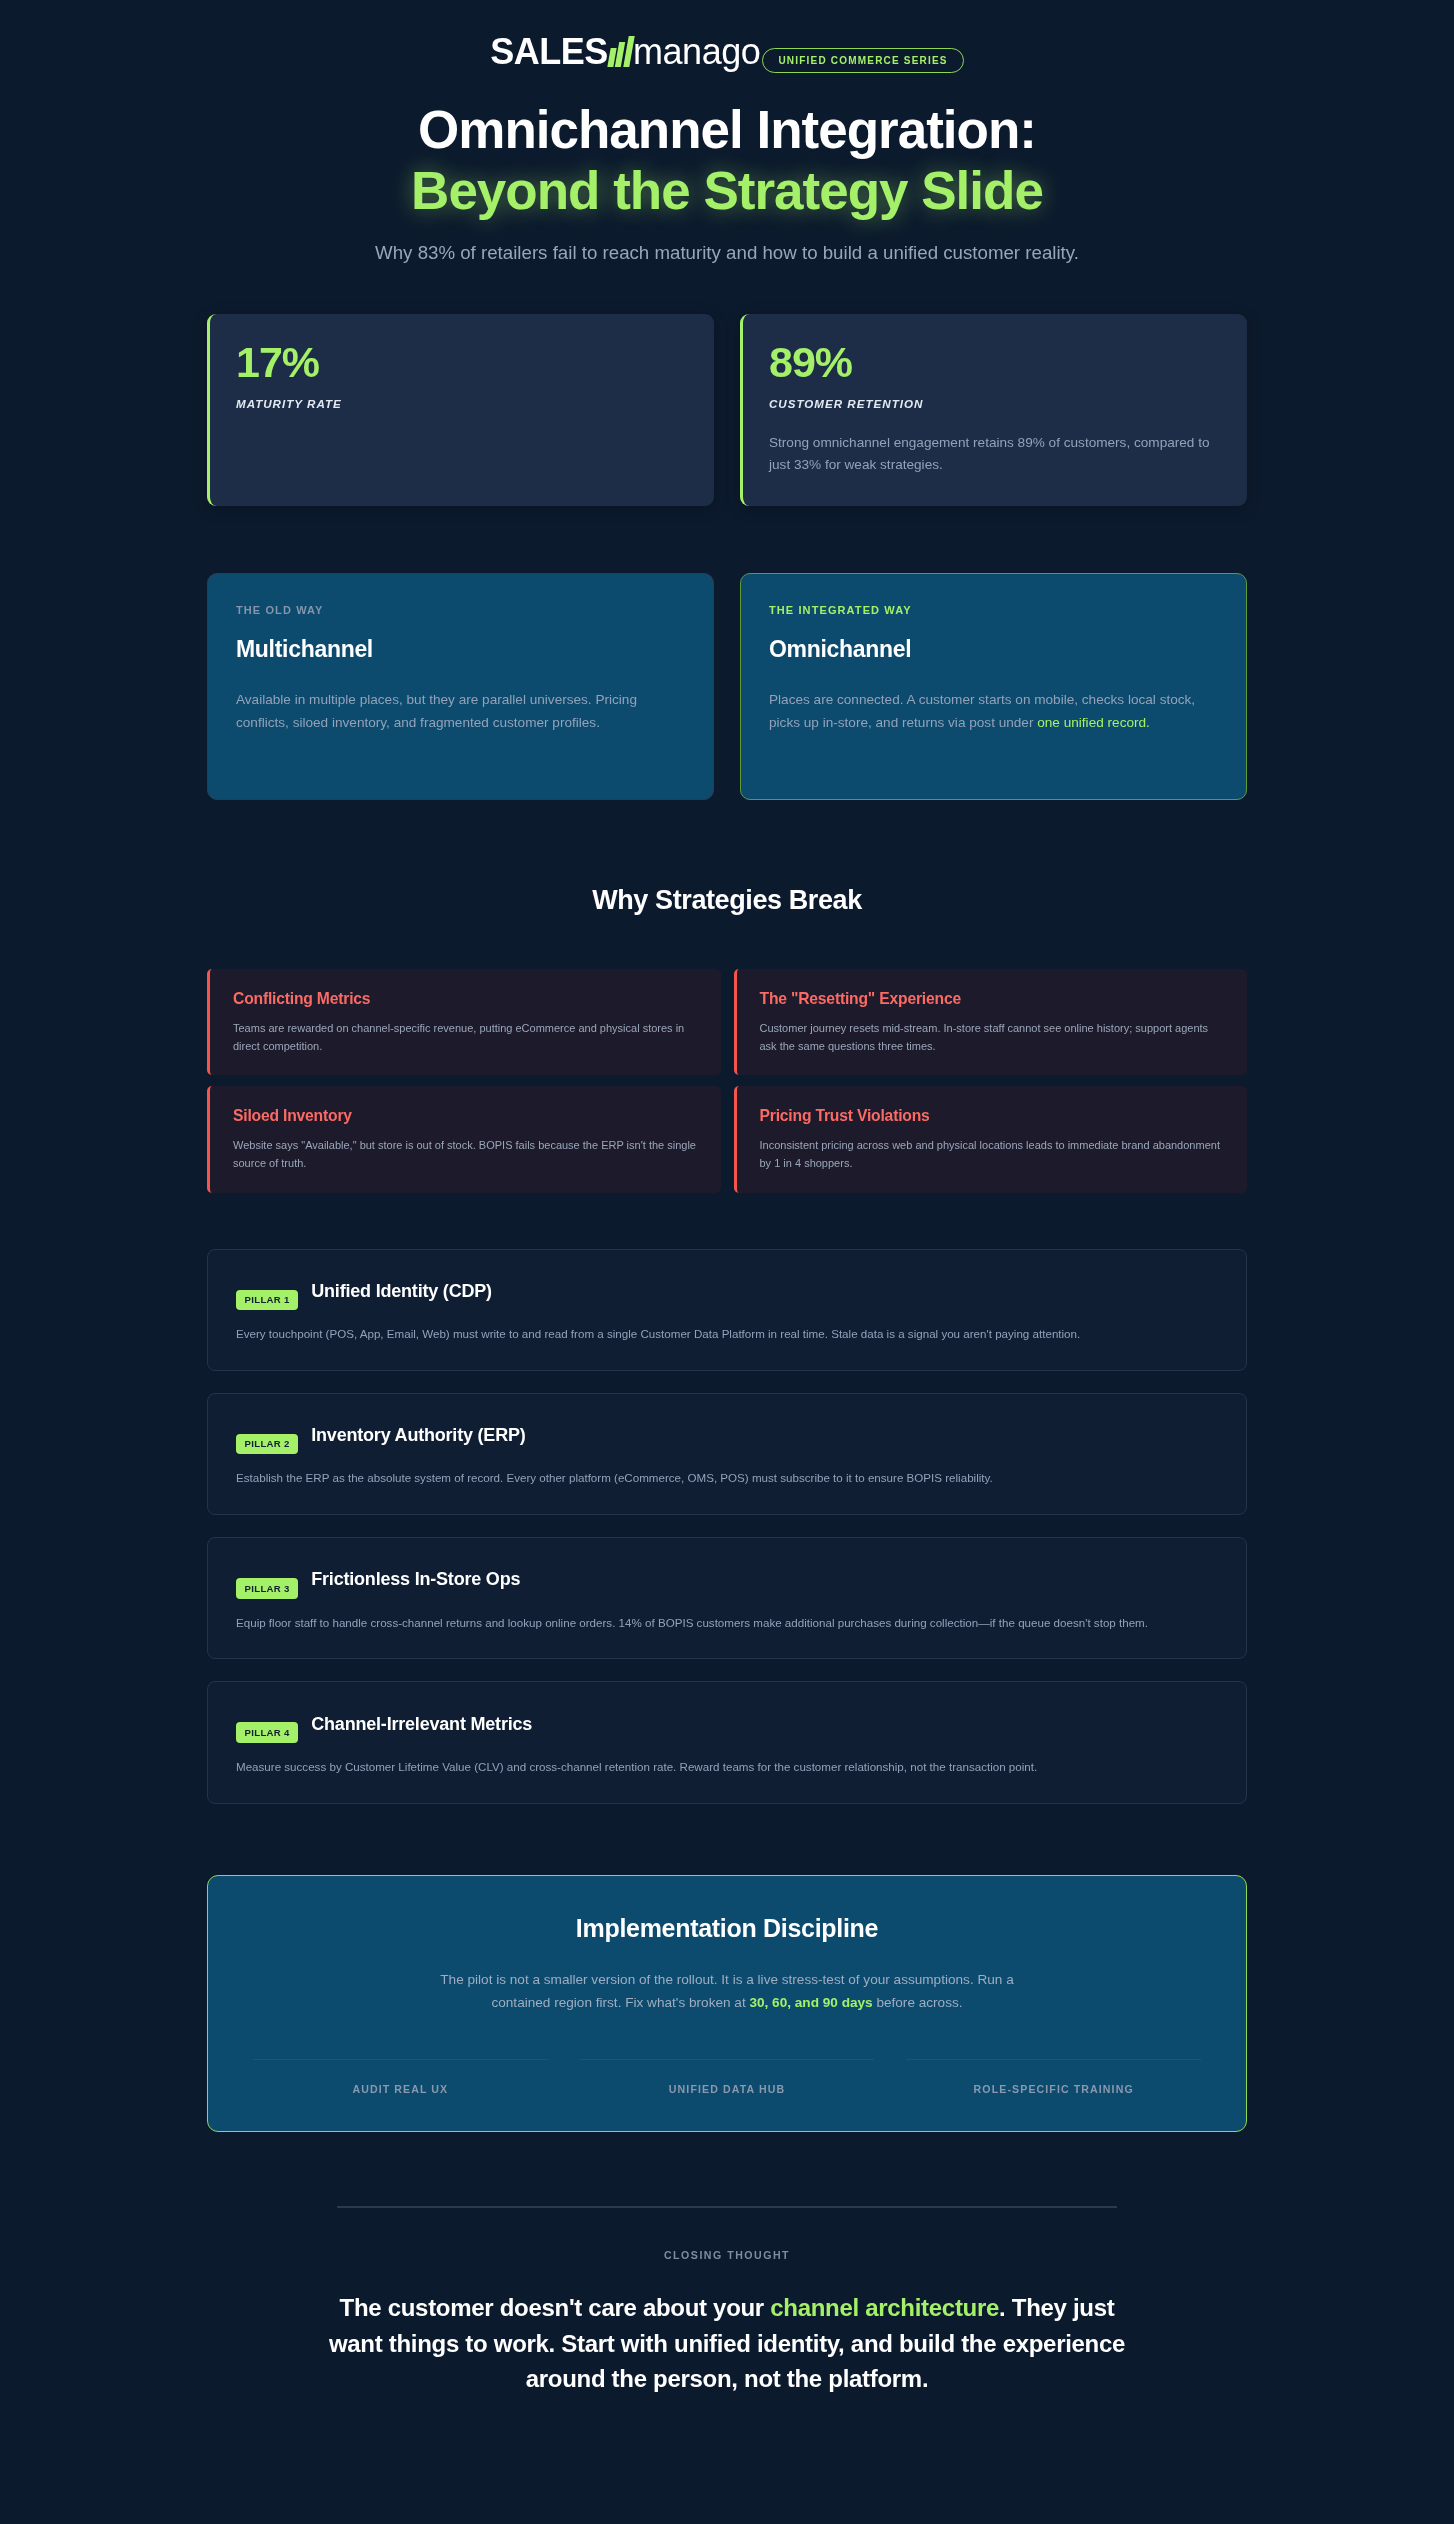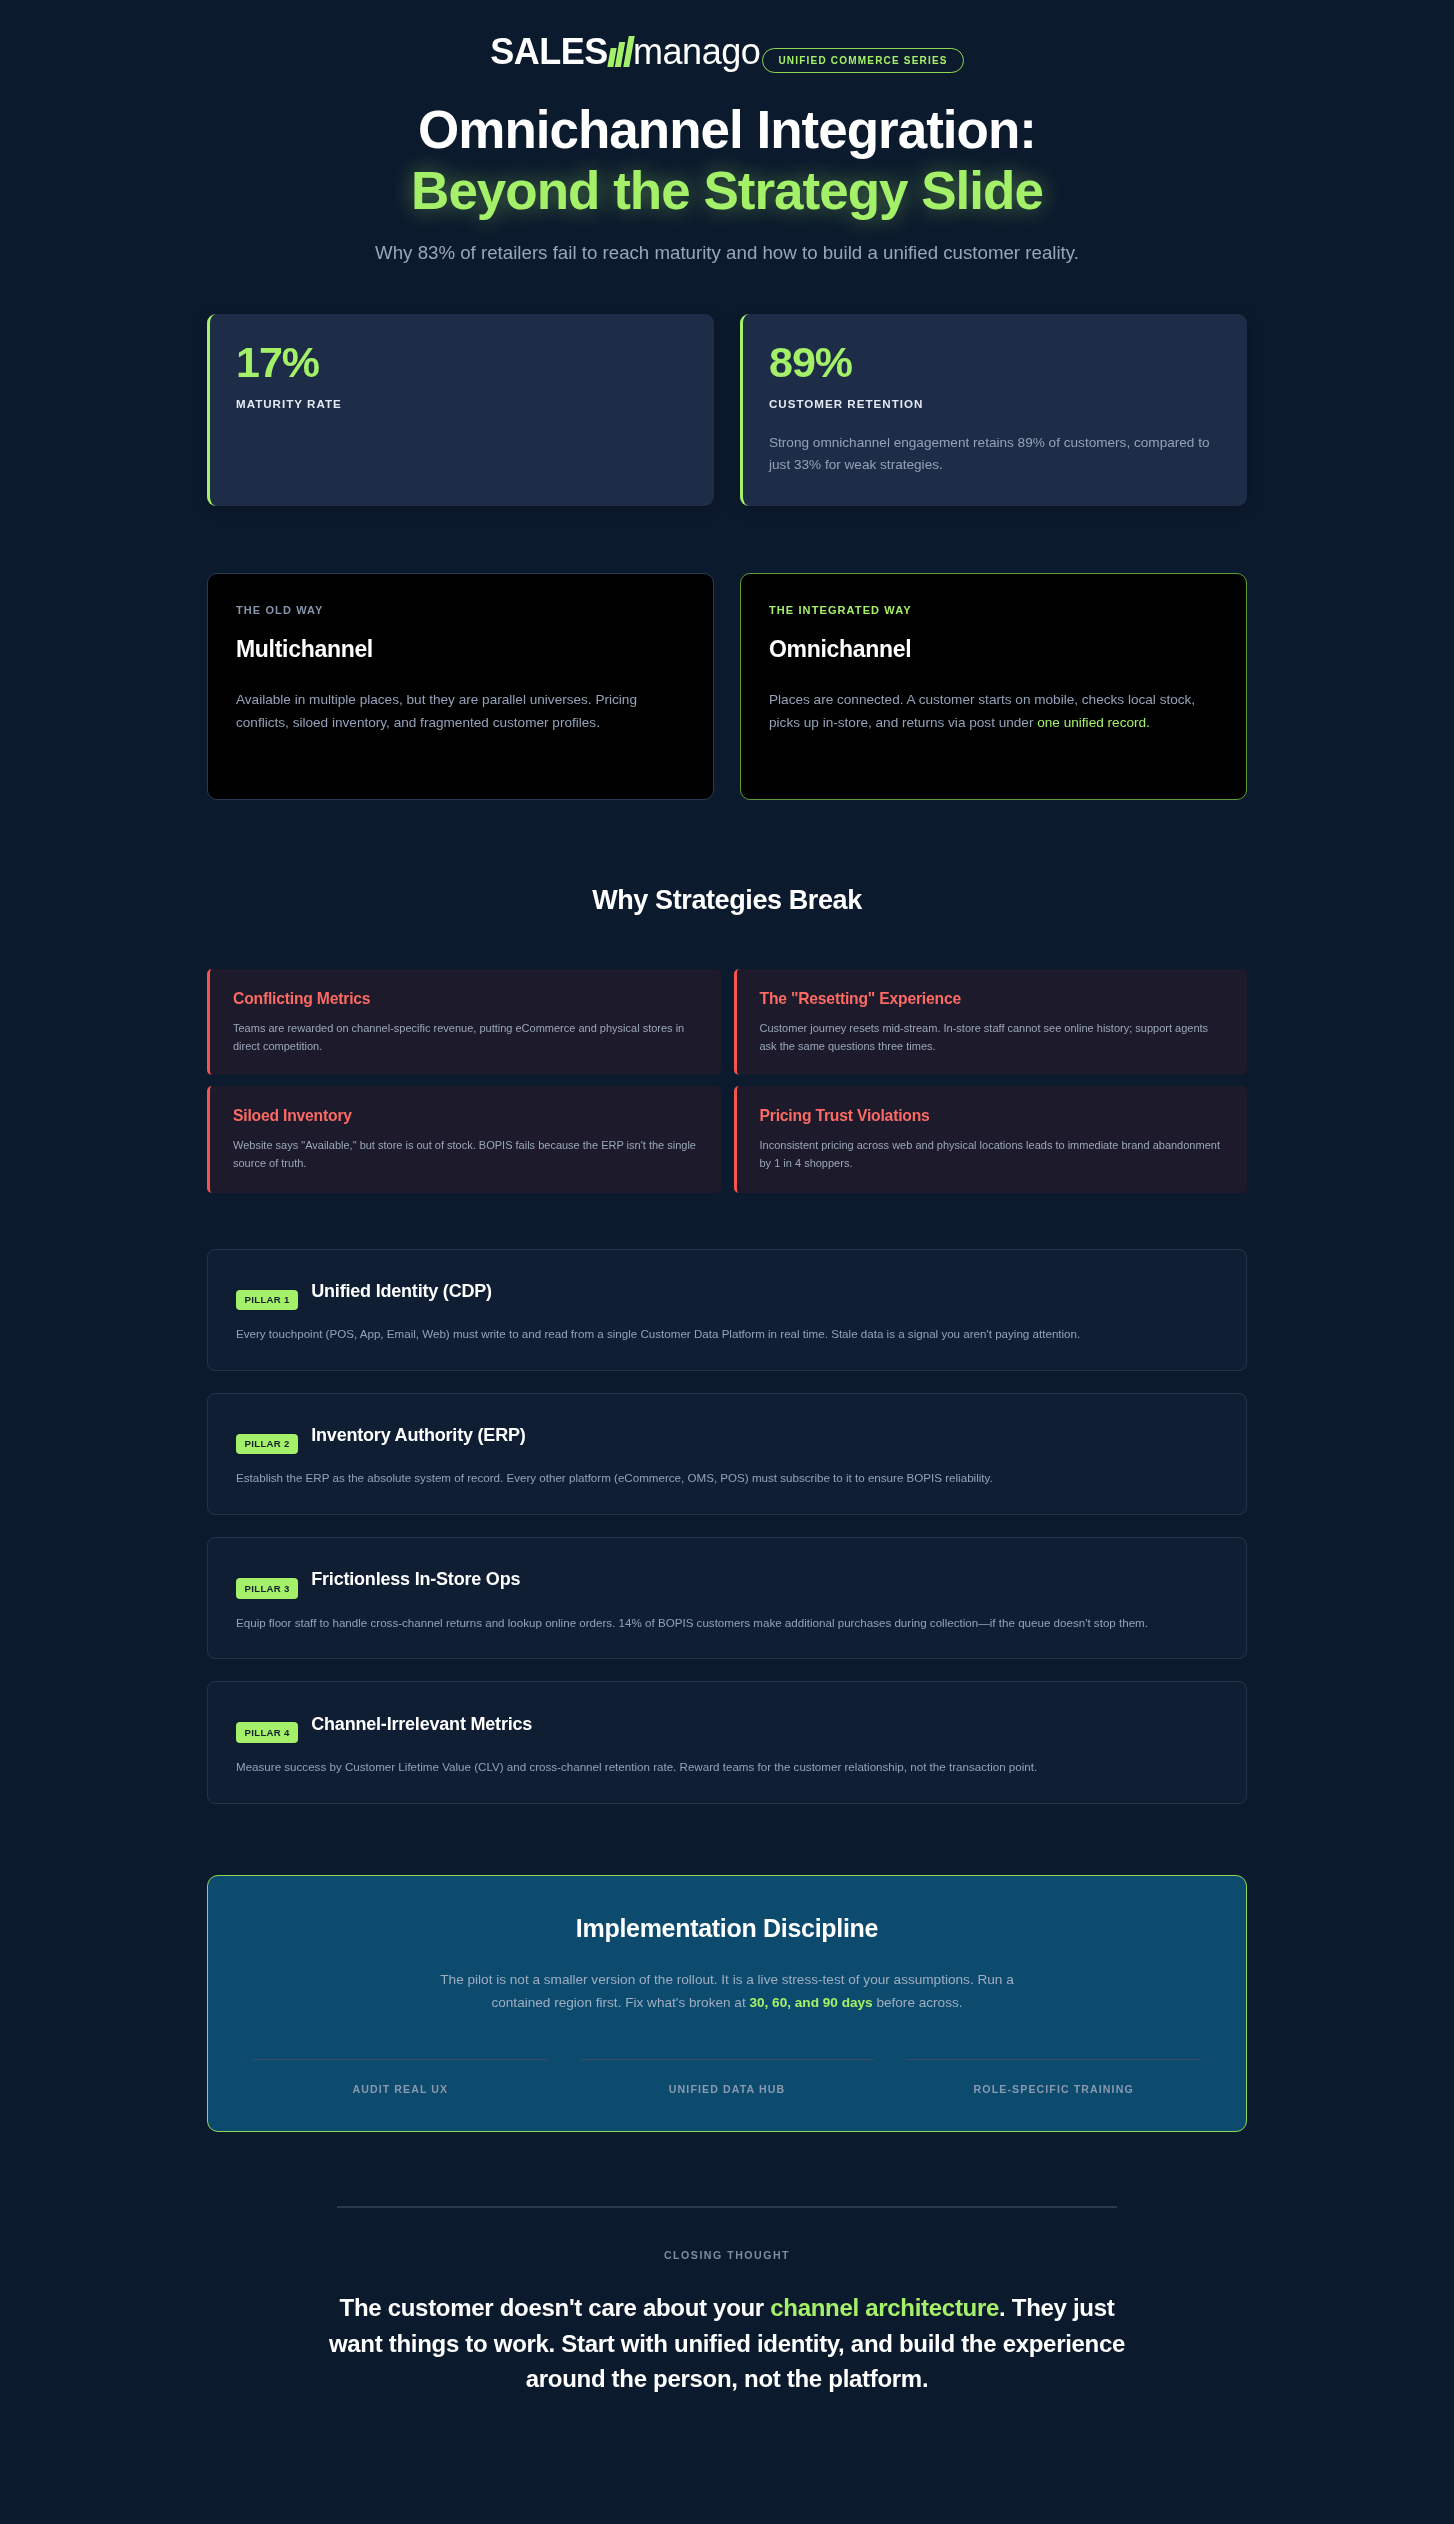--- a/index.html
+++ b/index.html
@@ -113,37 +113,38 @@
     color: #a5f069;
     line-height: 1;
     letter-spacing: -1px;
   }
   .stat-label {
     margin-top: 13px;
     font-size: 11.6px;
     font-weight: 700;
     letter-spacing: 1px;
     color: #e4eaf2;
+    font-style: italic;
   }
   .stat-desc {
     margin-top: 22px;
     font-size: 13.6px;
     line-height: 1.62;
     color: #93a2b8;
   }
 
   
   .compare-row {
     display: flex;
     gap: 26px;
     margin-top: 67px;
   }
   .compare-card {
     flex: 1;
-    background: #000000;
+    background: #0c4a6e;
     border: 1px solid #2a3c55;
     border-radius: 10px;
     padding: 30px 28px 33px;
     min-height: 227px;
   }
   .compare-card.good {
     border-color: #5f9c35;
   }
   .compare-kicker {
     font-size: 11px;

